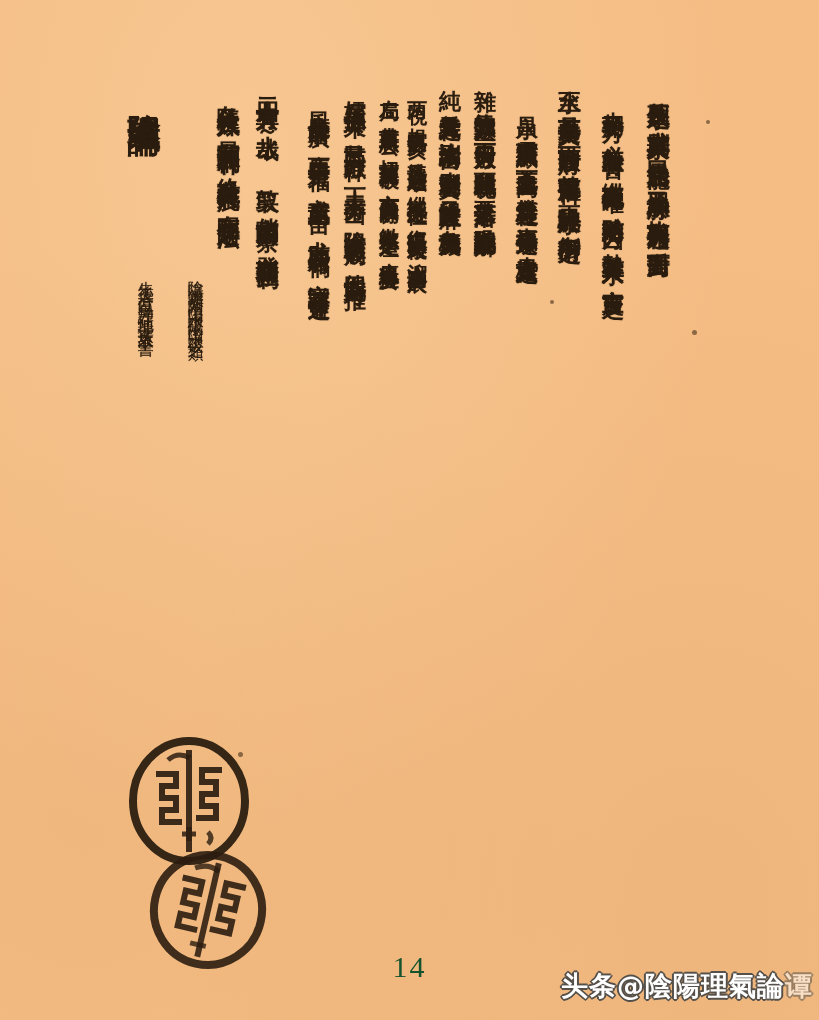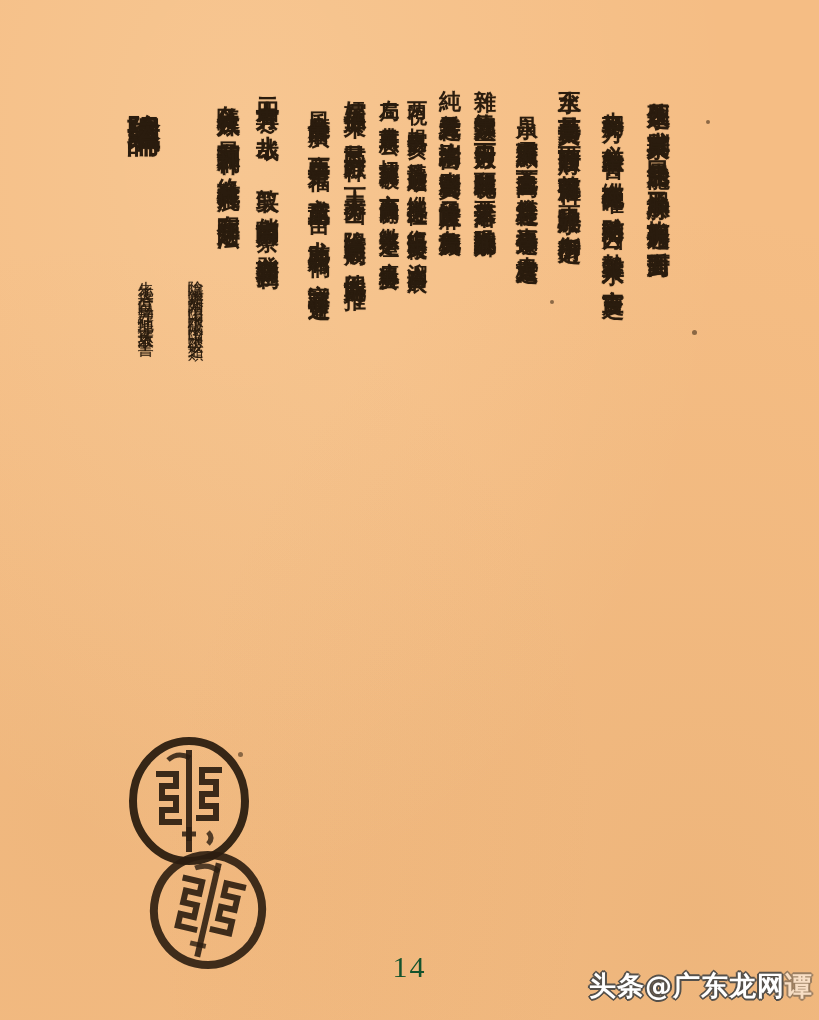--- a/index.html
+++ b/index.html
@@ -99,13 +99,13 @@
     </g>
   </svg>
 </div>
 
 <div class="blot" style="left:706px;top:120px;width:4px;height:4px;"></div>
 <div class="blot" style="left:692px;top:330px;width:5px;height:5px;"></div>
 <div class="blot" style="left:550px;top:300px;width:4px;height:4px;"></div>
 <div class="blot" style="left:238px;top:752px;width:5px;height:5px;"></div>
 
 <div class="page-number">14</div>
-<div class="watermark"><span>头条@广东龙网</span><span class="suffix">谭</span></div>
+<div class="watermark"><span>头条@陰陽理氣論</span><span class="suffix">谭</span></div>
 
 </body></html>

